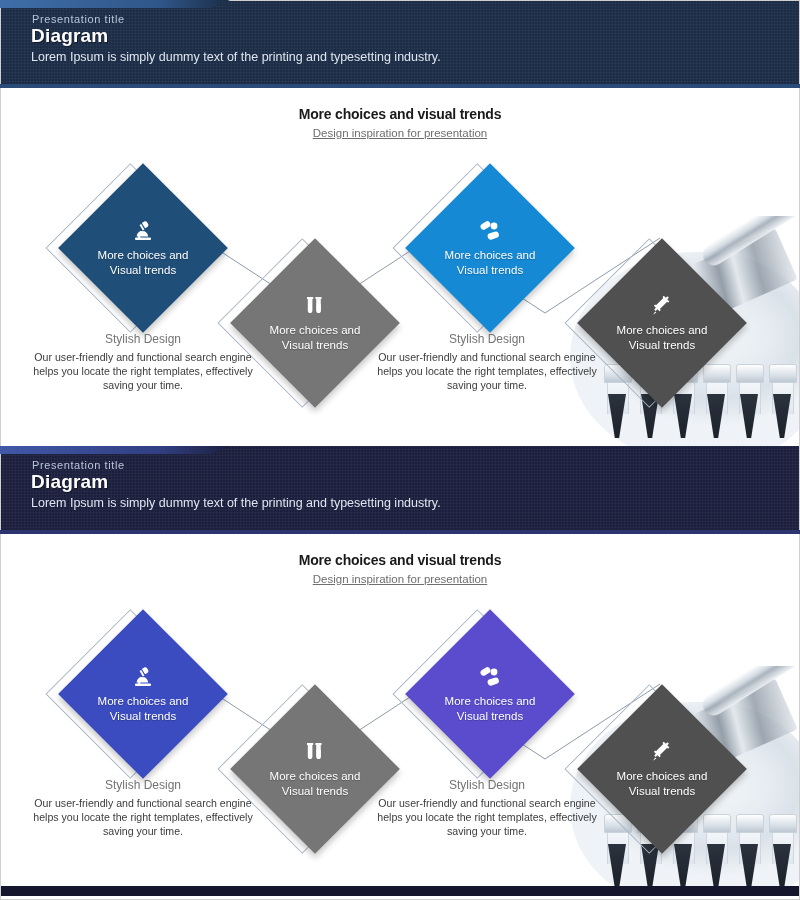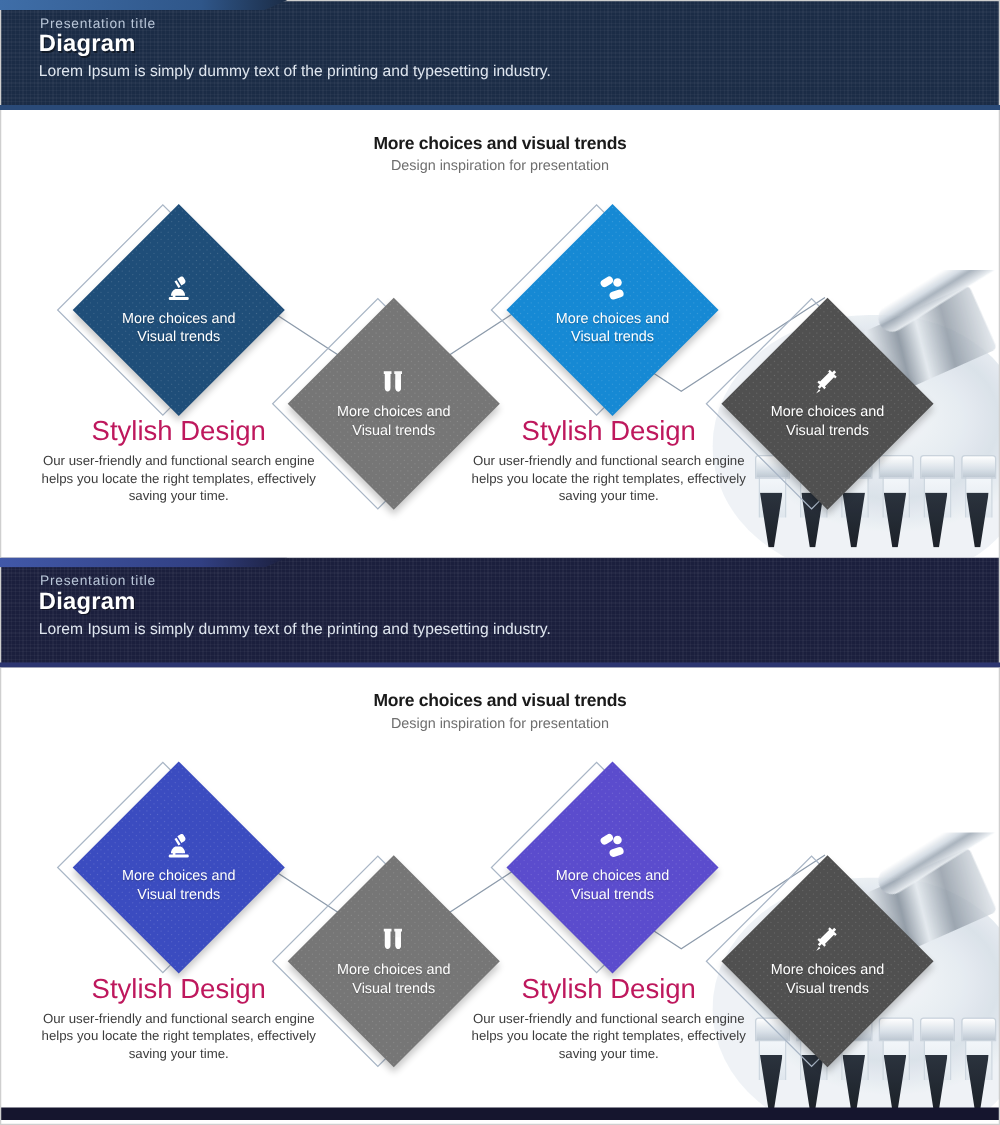--- a/index.html
+++ b/index.html
@@ -100,21 +100,21 @@
   }
   .tube .liquid{
     position:absolute;top:30px;left:5px;width:18px;height:44px;
     background:linear-gradient(180deg,#1b2430,#0c1119);
     clip-path:polygon(0 0,100% 0,62% 100%,38% 100%);
   }
 
   
   .sec{position:absolute;left:0;right:0;top:18px;text-align:center;z-index:5;}
   .sec-t{font-size:14px;font-weight:bold;color:#1a1a1a;letter-spacing:-.2px;margin:0;}
-  .sec-s{font-size:11.5px;color:#6e6e6e;margin:5px 0 0 0;}
+  .sec-s{font-size:11.5px;color:#6e6e6e;margin:5px 0 0 0;text-decoration:underline;}
 
   
   .conns{position:absolute;left:0;top:0;width:800px;height:362px;z-index:2;}
 
   
   .dia{
     position:absolute;width:120px;height:120px;
     transform:rotate(45deg);
     z-index:4;
   }
@@ -139,21 +139,21 @@
     z-index:3;
   }
   .dia .ico{width:26px;height:24px;margin-bottom:5px;}
   .dia .lbl{
     font-size:11.5px;line-height:1.22;text-align:center;color:#fff;
     text-shadow:0 1px 1px rgba(0,0,0,.25);white-space:nowrap;
   }
 
   
   .cap{position:absolute;width:230px;text-align:center;z-index:6;}
-  .cap h3{font-size:22px;font-weight:400;color:#be185d;margin:0 0 5px 0;}
+  .cap h3{font-size:12px;font-weight:400;color:#737373;margin:0 0 5px 0;}
   .cap p{font-size:10.6px;line-height:1.32;color:#3c3c3c;margin:0;}
 
   .footbar{position:absolute;left:0;bottom:0;width:800px;height:10px;background:#15152e;}
   .edge{position:absolute;left:0;top:0;width:800px;height:900px;border:1px solid #cfcfcf;box-sizing:border-box;pointer-events:none;}
 </style>
 </head>
 <body>
 
 <div class="page">
 

